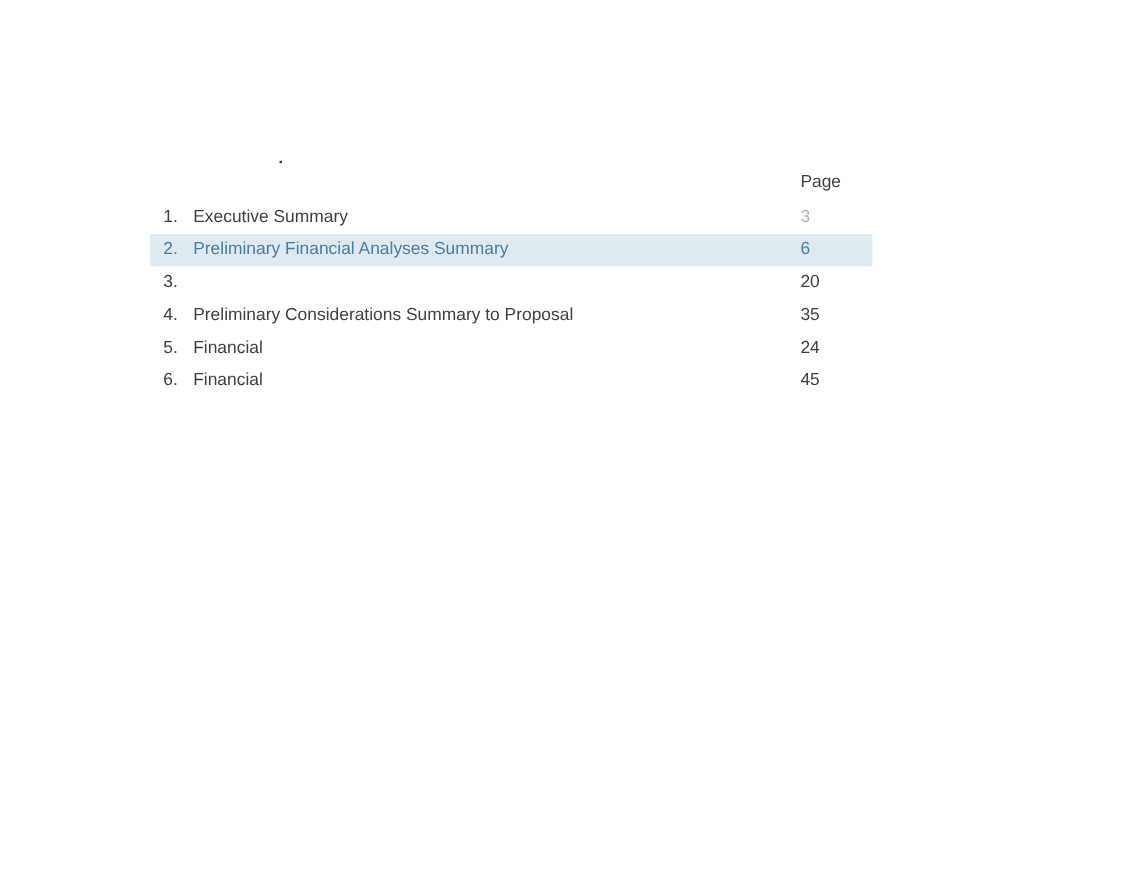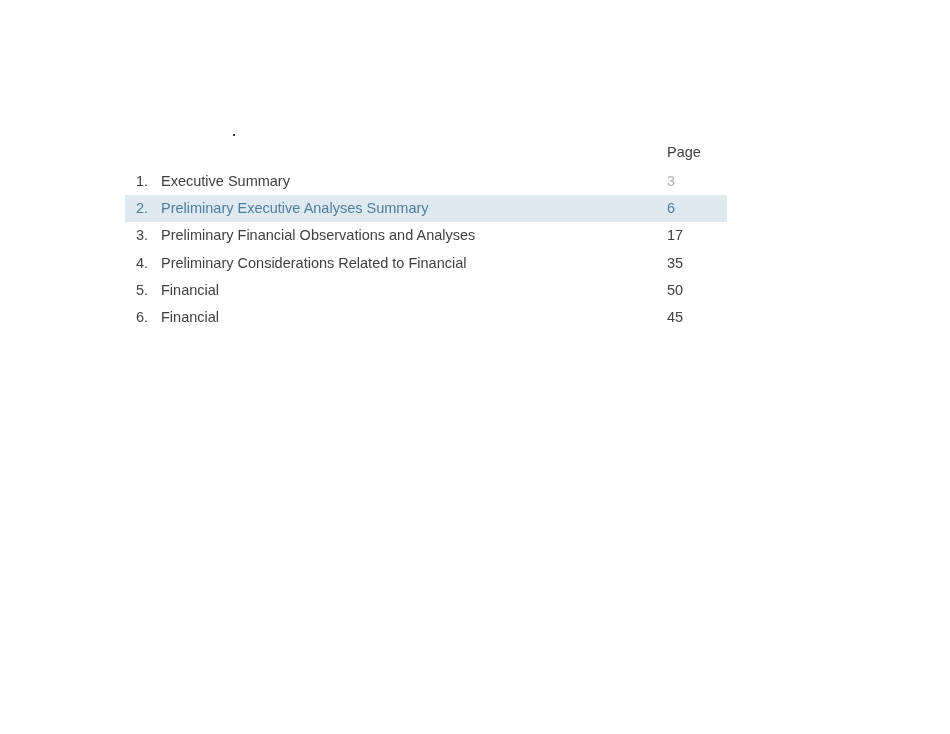--- a/index.html
+++ b/index.html
@@ -83,40 +83,39 @@
   <ul class="toc">
 
     <li class="toc-row">
       <span class="num">1.</span>
       <span class="title">Executive Summary</span>
       <span class="pagenum muted">3</span>
     </li>
 
     <li class="toc-row highlighted">
       <span class="num">2.</span>
-      <span class="title">Preliminary Executive Analyses Summary</span>
+      <span class="title">Preliminary Financial Analyses Summary</span>
       <span class="pagenum">6</span>
     </li>
 
     <li class="toc-row">
       <span class="num">3.</span>
-      <span class="title">Preliminary Financial Observations and Analyses</span>
-      <span class="pagenum">17</span>
+      <span class="pagenum">20</span>
     </li>
 
     <li class="toc-row">
       <span class="num">4.</span>
-      <span class="title">Preliminary Considerations Related to Financial</span>
+      <span class="title">Preliminary Considerations Summary to Proposal</span>
       <span class="pagenum">35</span>
     </li>
 
     <li class="toc-row">
       <span class="num">5.</span>
       <span class="title">Financial</span>
-      <span class="pagenum">50</span>
+      <span class="pagenum">24</span>
     </li>
 
     <li class="toc-row">
       <span class="num">6.</span>
       <span class="title">Financial</span>
       <span class="pagenum">45</span>
     </li>
 
   </ul>
 </div>

